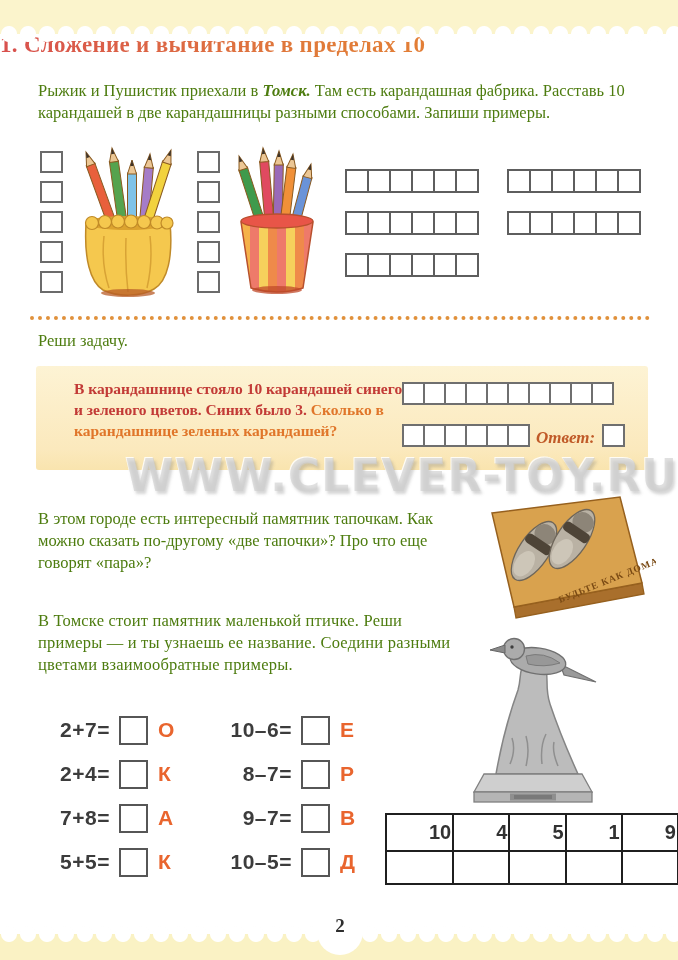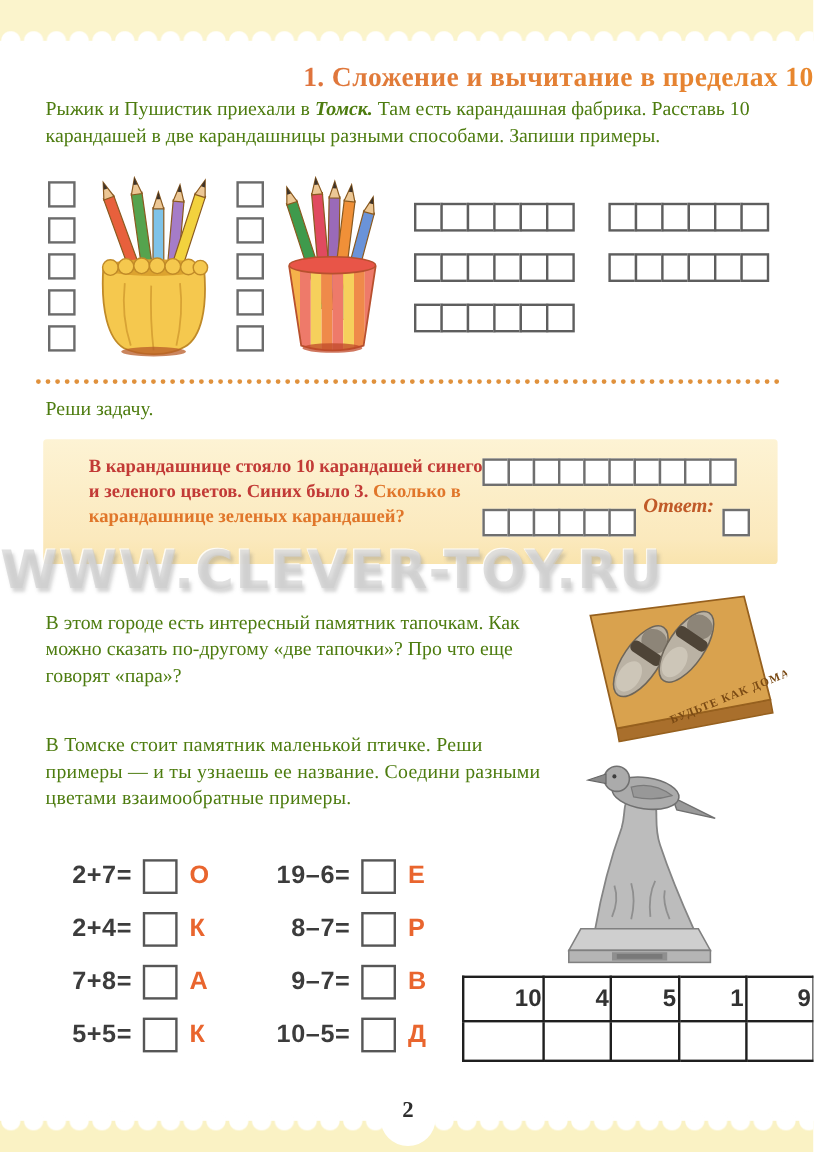--- a/index.html
+++ b/index.html
@@ -11,21 +11,21 @@
         background-image:radial-gradient(circle at 9px 8px,#fff 7.5px,rgba(255,255,255,0) 8.5px);
         background-size:19px 16px;background-repeat:repeat-x;}
   .band-bottom{position:absolute;bottom:0;left:0;width:100%;height:26px;background:#faf2c4;z-index:1;}
   .band-bottom::before{content:"";position:absolute;left:0;top:-8px;width:100%;height:16px;
         background-image:radial-gradient(circle at 9px 8px,#fff 7.5px,rgba(255,255,255,0) 8.5px);
         background-size:19px 16px;background-repeat:repeat-x;}
   .page-notch{position:absolute;left:317px;top:909px;width:46px;height:46px;border-radius:50%;background:#fff;z-index:2;}
   .page-num{position:absolute;left:317px;top:915px;width:46px;text-align:center;
         font:bold 19px "Liberation Serif",serif;color:#2e2e2e;z-index:3;}
 
-  .title{position:absolute;top:52px;left:0;width:100%;text-align:right;margin:0;
+  .title{position:absolute;top:32px;left:0;width:100%;text-align:left;margin:0;
         font:bold 23px "Liberation Serif",serif;letter-spacing:.3px;
         background:linear-gradient(90deg,#d8504e 0%,#e07a3a 45%,#e8872d 100%);
         color:#dd6038;-webkit-background-clip:text;background-clip:text;-webkit-text-fill-color:transparent;}
 
   p{margin:0;position:absolute;font:16.5px/1.32 "Liberation Serif",serif;color:#4d7c0f;}
   .intro{left:38px;top:80px;width:608px;}
   .city{font-weight:bold;font-style:italic;}
 
   
   .cbcol{position:absolute;width:24px;}
@@ -41,24 +41,24 @@
 
   
   .task-card{position:absolute;left:36px;top:366px;width:612px;height:104px;border-radius:3px;
         background:linear-gradient(180deg,#fdf3d4 0%,#fbe9bd 80%,#f9e4ae 100%);z-index:2;}
   .task-text{position:absolute;left:38px;top:12px;width:334px;font:bold 15.5px/1.36 "Liberation Serif",serif;}
   .t-red{color:#c23a36;}
   .t-orange{color:#e0762a;}
   .tgrid{position:absolute;display:flex;}
   .tcell{box-sizing:border-box;display:block;width:23px;height:23px;border:2px solid #6f6f6f;background:#fff;}
   .tgrid .tcell + .tcell{margin-left:-2px;}
-  .answer-label{position:absolute;left:500px;top:46px;font:bold italic 17px "Liberation Serif",serif;color:#c05a28;}
+  .answer-label{position:absolute;left:500px;top:62px;font:bold italic 17px "Liberation Serif",serif;color:#c05a28;}
   .single-cell{position:absolute;left:566px;top:58px;}
 
-  .watermark{position:absolute;left:0;top:450px;width:100%;text-align:left;z-index:3;
+  .watermark{position:absolute;left:0;top:450px;width:100%;text-align:right;z-index:3;
         font:bold 44px "DejaVu Sans",sans-serif;letter-spacing:1px;color:rgba(205,205,205,.62);
         text-shadow:2px 3px 3px rgba(120,120,120,.30),-1px -1px 0 rgba(255,255,255,.85);}
 
   .slippers-p{left:38px;top:508px;width:445px;}
   .bird-p{left:38px;top:610px;width:425px;letter-spacing:.2px;}
   .artsvg{position:absolute;z-index:2;}
 
   
   .eqcol{position:absolute;top:716px;}
   .eqrow{display:flex;align-items:center;height:28px;margin-bottom:16px;}
@@ -290,21 +290,21 @@
         <span class="eqletter">А</span>
       </div>
     <div class="eqrow">
         <span class="eqexpr">5+5=</span>
         <span class="eqbox"></span>
         <span class="eqletter">К</span>
       </div>
   </div>
   <div class="eqcol c2" style="left:216px;">
     <div class="eqrow">
-        <span class="eqexpr">19–6=</span>
+        <span class="eqexpr">10–6=</span>
         <span class="eqbox"></span>
         <span class="eqletter">Е</span>
       </div>
     <div class="eqrow">
         <span class="eqexpr">8–7=</span>
         <span class="eqbox"></span>
         <span class="eqletter">Р</span>
       </div>
     <div class="eqrow">
         <span class="eqexpr">9–7=</span>

